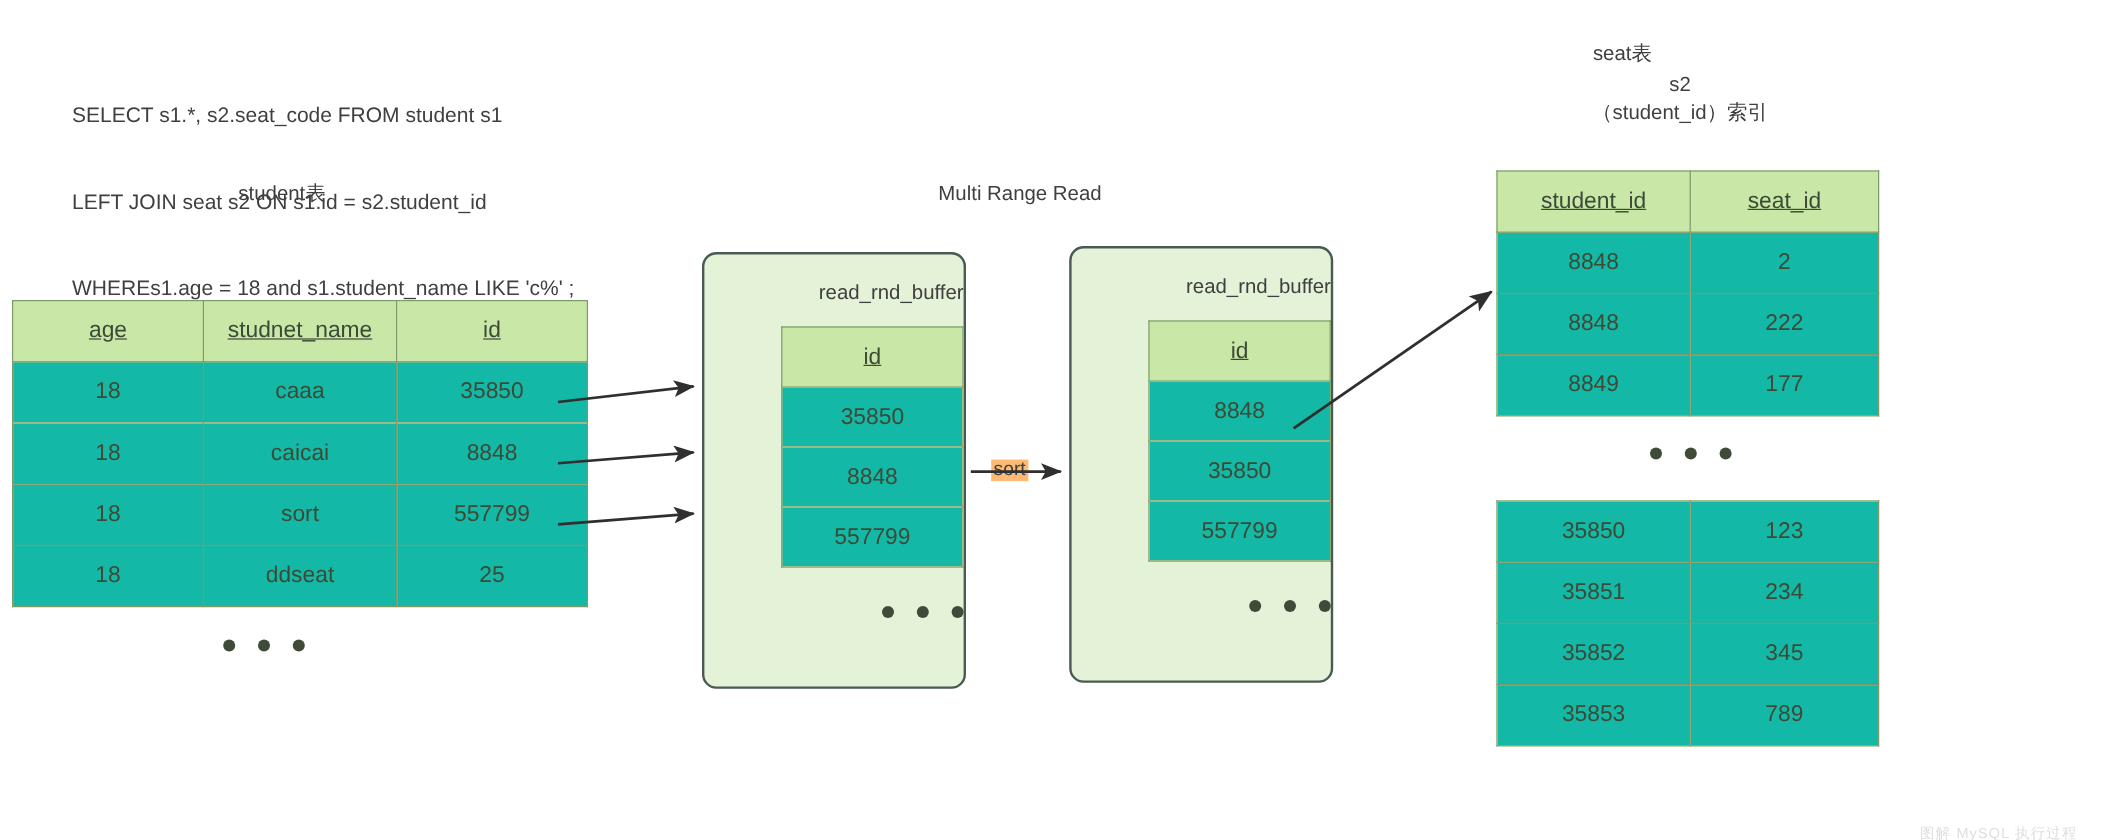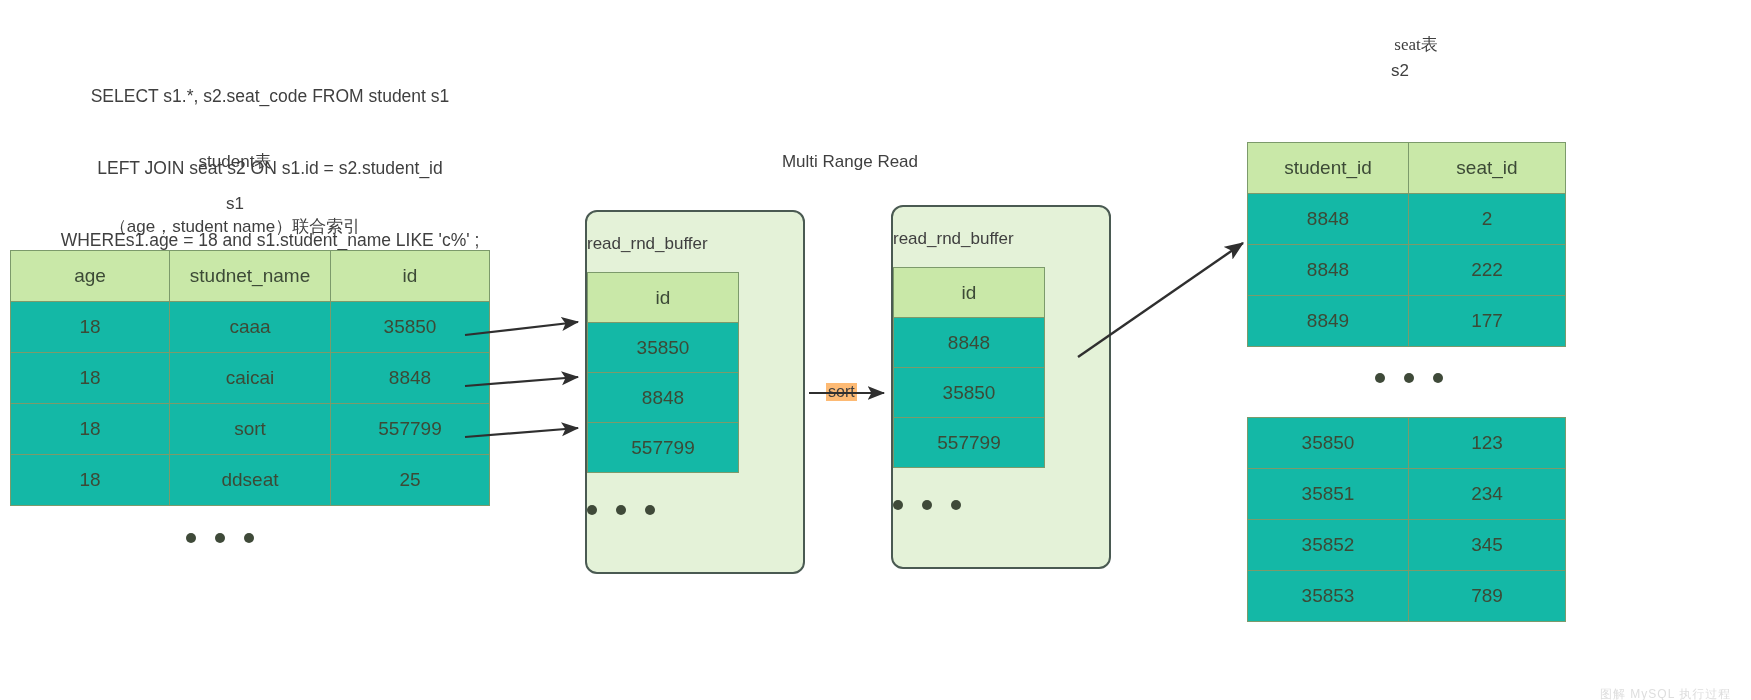--- a/index.html
+++ b/index.html
@@ -18,21 +18,20 @@
     background: #ffffff;
     overflow: hidden;
   }
   .abs { position: absolute; }
 
   
   .sql-block {
     left: 60px;
     top: 36px;
     width: 420px;
-    text-align: center;
     font-size: 17.5px;
     line-height: 24px;
     color: #3f3f3f;
     white-space: pre;
   }
   .sql-line { display: block; }
 
   
   .caption {
     text-align: center;
@@ -52,21 +51,21 @@
     border: 1.3px solid #7c9a6b;
     background: #14b8a6;
     text-align: center;
     font-size: 19px;
     color: #3c4a36;
     height: 50px;
     padding: 0 4px;
     overflow: hidden;
     white-space: nowrap;
   }
-  table.green td.hdr { background: #c9e8a8; }
+  table.green td.hdr { background: #c9e8a8; text-decoration: underline; }
 
   
   .dots {
     display: flex;
     gap: 19px;
     align-items: center;
     justify-content: center;
   }
   .dots span {
     width: 10px;
@@ -77,21 +76,21 @@
   }
 
   
   .buffer {
     border: 2px solid #4a5a52;
     border-radius: 12px;
     background: #e4f2d8;
     box-sizing: border-box;
     display: flex;
     flex-direction: column;
-    align-items: flex-start;
+    align-items: flex-end;
   }
   .buffer .buf-title {
     font-size: 17px;
     color: #3f3f3f;
     margin-top: 22px;
     margin-bottom: 18px;
     white-space: nowrap;
   }
   .buffer table.green { width: 152px; }
   .buffer table.green td { height: 49px; font-size: 19px; }
@@ -127,24 +126,20 @@
 
   <div class="abs sql-block">
     <span class="sql-line">SELECT s1.*, s2.seat_code FROM student s1</span>
     <span class="sql-line">LEFT JOIN seat s2 ON s1.id = s2.student_id</span>
     <span class="sql-line">WHEREs1.age = 18 and s1.student_name LIKE 'c%' ;</span>
   </div>
 
   <div class="abs caption" style="left:85px; top:150px; width:300px;">
     <span class="sub">student表</span>
   </div>
-  <div class="abs caption" style="left:45px; top:192px; width:380px;">
-    <span class="sub">s1</span>
-    <span class="sub">（age，student name）联合索引</span>
-  </div>
 
   <table class="green abs" style="left:10px; top:250px; width:452px;">
     <tbody>
         <tr>
       <td class="hdr" style="width:150px">age</td>
       <td class="hdr" style="width:152px">studnet_name</td>
       <td class="hdr" style="width:150px">id</td>
     </tr>
     <tr>
       <td>18</td>
@@ -221,25 +216,26 @@
       </table>
     <div class="dots">
       <span></span>
       <span></span>
       <span></span>
     </div>
   </div>
 
   <div class="abs sort-label" style="left:826px; top:383px;">sort</div>
 
-  <div class="abs caption" style="left:1316px; top:33px; width:200px;font-family:Liberation Serif, serif;">
+  <div class="abs caption" style="left:1252px; top:33px; width:200px;">
     <span class="sub">seat表</span>
   </div>
   <div class="abs caption" style="left:1250px; top:59px; width:300px;">
     <span class="sub">s2</span>
+    <span class="sub">（student_id）索引</span>
   </div>
 
   <table class="green abs" style="left:1247px; top:142px; width:300px;">
     <tbody>
         <tr>
       <td class="hdr" style="width:152px">student_id</td>
       <td class="hdr" style="width:148px">seat_id</td>
     </tr>
     <tr>
       <td>8848</td>

